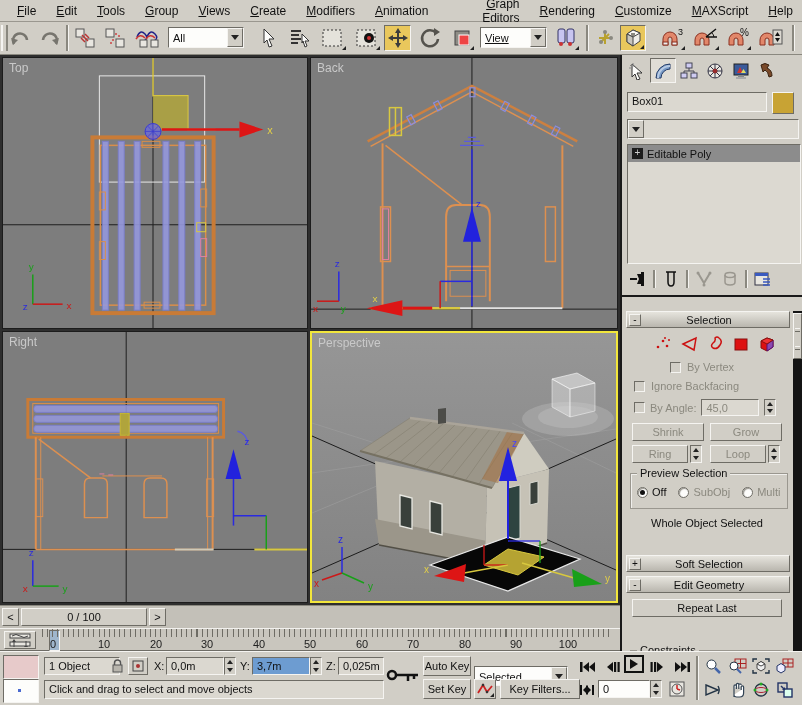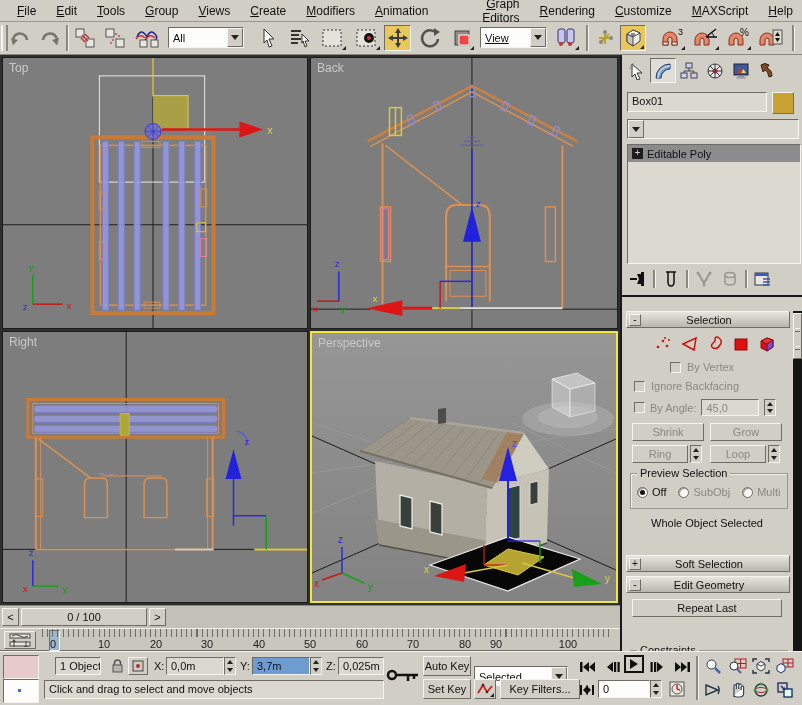--- a/index.html
+++ b/index.html
@@ -734,30 +734,30 @@
     <div class="abs" style="left:42px;top:0;width:570px;height:8px;background:repeating-linear-gradient(90deg,#6e6c65 0 1px,transparent 1px 5.15px);"></div>
     <span class="tick-num" style="left:53px;">0</span>
     <span class="tick-num" style="left:104px;">10</span>
     <span class="tick-num" style="left:156px;">20</span>
     <span class="tick-num" style="left:207px;">30</span>
     <span class="tick-num" style="left:259px;">40</span>
     <span class="tick-num" style="left:310px;">50</span>
     <span class="tick-num" style="left:362px;">60</span>
     <span class="tick-num" style="left:413px;">70</span>
     <span class="tick-num" style="left:465px;text-align:center;">80</span>
-    <span class="tick-num" style="left:496px;">90</span>
+    <span class="tick-num" style="left:516px;">90</span>
     <span class="tick-num" style="left:568px;">100</span>
   </div>
 
   <div class="abs statusbar">
     <div class="abs sunken" style="left:3px;top:3px;width:34px;height:22px;background:#e7caca;"></div>
     <div class="abs sunken" style="left:3px;top:27px;width:34px;height:22px;background:#fdfdfb;">
         <div style="width:3px;height:3px;background:#4a6ad0;margin:9px 0 0 14px;"></div>
       </div>
-    <div class="abs field sunken" style="left:44px;top:5px;width:46px;height:18px;margin-left:11px;"><span>1 Object</span></div>
+    <div class="abs field sunken" style="left:44px;top:5px;width:76px;height:18px;"><span>1 Object</span></div>
     <div class="abs navbtn" style="left:106px;top:4px;">
       <svg width="13" height="16" viewBox="0 0 13 16">
           <rect x="2" y="7" width="9" height="7" fill="#b8b5ad" stroke="#555"></rect>
           <path d="M3.5,7 v-2 a3,3 0 0 1 6,0 v2" fill="none" stroke="#555" stroke-width="1.5"></path>
         </svg>
     </div>
     <div class="abs btn raised" style="left:128px;top:5px;width:20px;height:18px;">
       <svg width="12" height="12" viewBox="0 0 12 12">
           <rect x="1" y="1" width="10" height="10" fill="none" stroke="#444"></rect>
           <circle cx="6" cy="6" r="2" fill="#a33"></circle>

